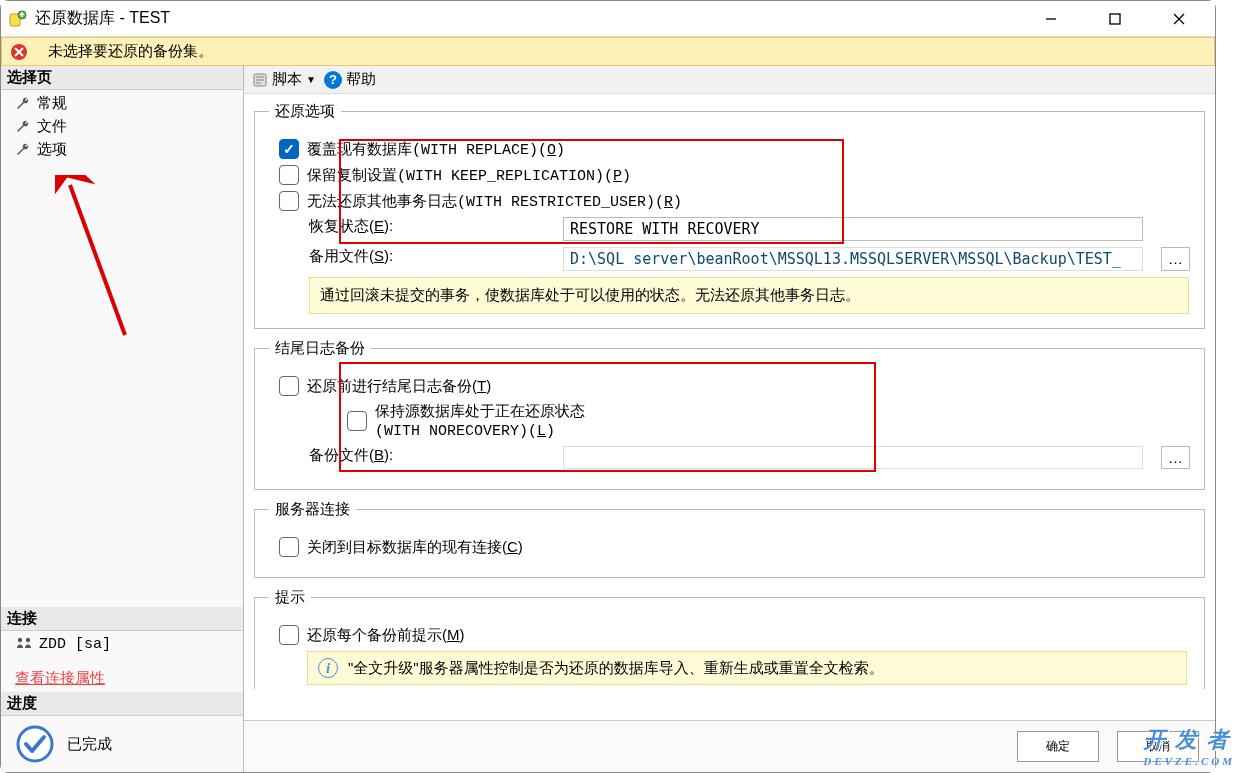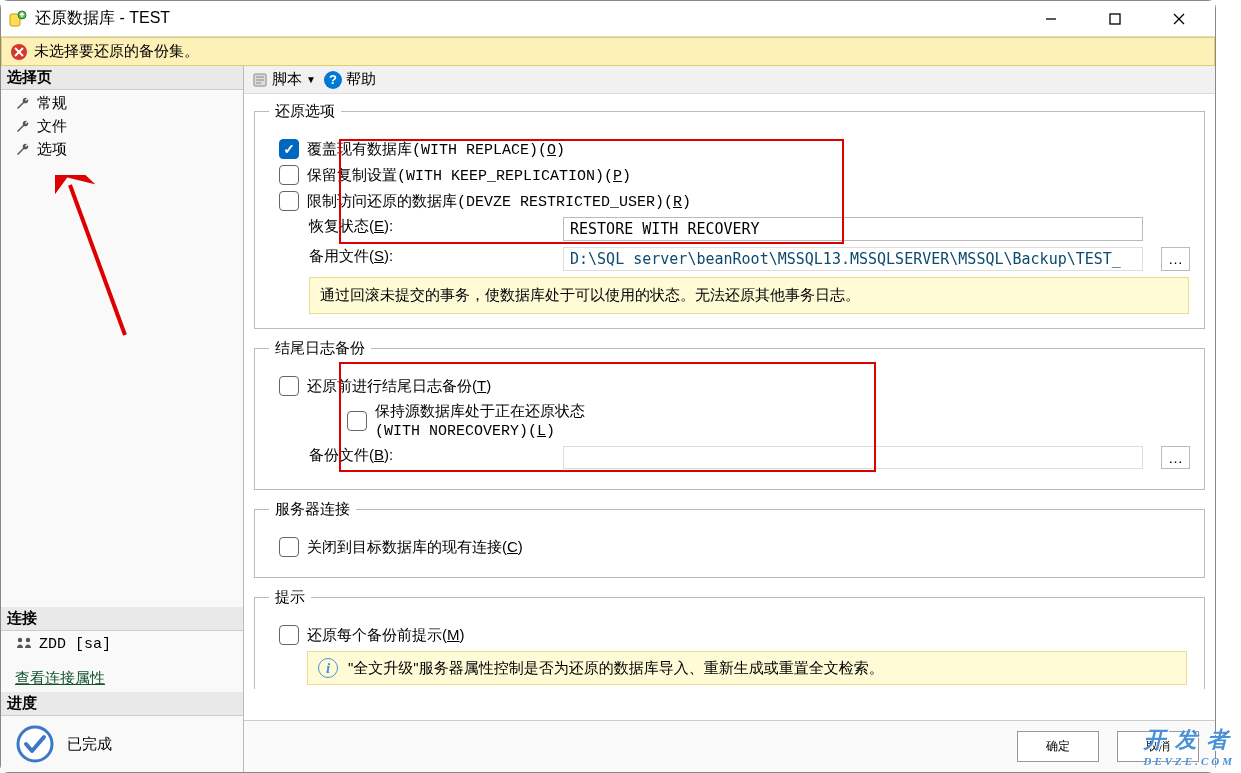--- a/index.html
+++ b/index.html
@@ -6,34 +6,34 @@
 body { font-family: "Microsoft YaHei", "SimSun", sans-serif; font-size: 15px; background: #fff; width: 1241px; height: 773px; overflow: hidden; position: relative; }
 
 .window { width: 1216px; height: 773px; border: 1px solid #888; border-radius: 8px; display: flex; flex-direction: column; background: #fff; }
 
 .titlebar { height: 36px; display: flex; align-items: center; padding: 0 8px; background: #fff; border-bottom: 1px solid #ddd; }
 .titlebar .app-icon { width: 18px; height: 18px; margin-right: 8px; }
 .titlebar .title { flex: 1; font-size: 16px; }
 .titlebar .win-controls { display: flex; gap: 24px; margin-right: 8px; }
 .win-btn { width: 40px; height: 28px; display: flex; align-items: center; justify-content: center; font-size: 16px; cursor: default; }
 
-.warning-bar { background: #fdf1b8; border: 1px solid #e0cf6a; padding: 4px 8px; display: flex; align-items: center; gap: 6px; }
+.warning-bar { background: #fdf1b8; border: 1px solid #e0cf6a; padding: 4px 8px; display: flex; align-items: center; gap: 20px; }
 .warning-icon svg { display: block; }
 
 .body-area { flex: 1; display: flex; }
 
 .sidebar { width: 300px; border-right: 1px solid #bbb; display: flex; flex-direction: column; background: #f9f9f9; }
 .side-section-title { background: #e9e9e9; border-bottom: 1px solid #ccc; padding: 2px 6px; font-weight: bold; }
 .side-section { padding: 2px 0 10px 0; }
 .side-item { display: flex; align-items: center; gap: 6px; padding: 2px 14px; }
 .wrench-icon { width: 16px; height: 16px; }
 .side-item.selected { background: transparent; }
 .arrow-annotation { position: absolute; left: 55px; top: 175px; pointer-events: none; }
 .conn-icon { width: 18px; height: 18px; }
-.link { color: #14532d; text-decoration: underline; padding: 4px 14px; display: inline-block; }
+.link { color: #ef4444; text-decoration: underline; padding: 4px 14px; display: inline-block; }
 .progress-box { display: flex; align-items: center; gap: 12px; padding: 8px 14px; }
 .progress-circle svg { display: block; }
 .spacer { flex: 1; }
 
 .main { flex: 1; display: flex; flex-direction: column; }
 .toolbar { background: #f1f1f1; border-bottom: 1px solid #ddd; padding: 4px 8px; display: flex; align-items: flex-start; gap: 8px; }
 .toolbar .tb-btn { display: flex; align-items: center; gap: 4px; }
 .dropdown-caret { font-size: 10px; }
 .help-icon { width: 18px; height: 18px; background: #0078d4; border-radius: 50%; color: #fff; display: flex; align-items: center; justify-content: center; font-weight: bold; font-size: 13px; }
 .script-icon { width: 16px; height: 16px; }
@@ -193,21 +193,21 @@
           <div class="chk-row">
             <span class="chk checked"></span>
             <span><span class="mono"><span>覆盖现有数据库(WITH REPLACE)(</span><span class="underline-char">O</span><span>)</span></span></span>
           </div>
           <div class="chk-row">
             <span class="chk"></span>
             <span><span class="mono"><span>保留复制设置(WITH KEEP_REPLICATION)(</span><span class="underline-char">P</span><span>)</span></span></span>
           </div>
           <div class="chk-row">
             <span class="chk"></span>
-            <span><span class="mono"><span>限制访问还原的数据库(DEVZE RESTRICTED_USER)(</span><span class="underline-char">R</span><span>)</span></span></span>
+            <span><span class="mono"><span>无法还原其他事务日志(WITH RESTRICTED_USER)(</span><span class="underline-char">R</span><span>)</span></span></span>
           </div>
 
           <div class="kv-row">
             <span class="kv-label"><span>恢复状态(</span><span class="underline-char">E</span><span>):</span></span>
             <span class="kv-input mono">RESTORE WITH RECOVERY</span>
           </div>
           <div class="kv-row">
             <span class="kv-label"><span>备用文件(</span><span class="underline-char">S</span><span>):</span></span>
             <span class="kv-input readonly mono">D:\SQL server\beanRoot\MSSQL13.MSSQLSERVER\MSSQL\Backup\TEST_</span>
             <span class="ellipsis-btn">…</span>

